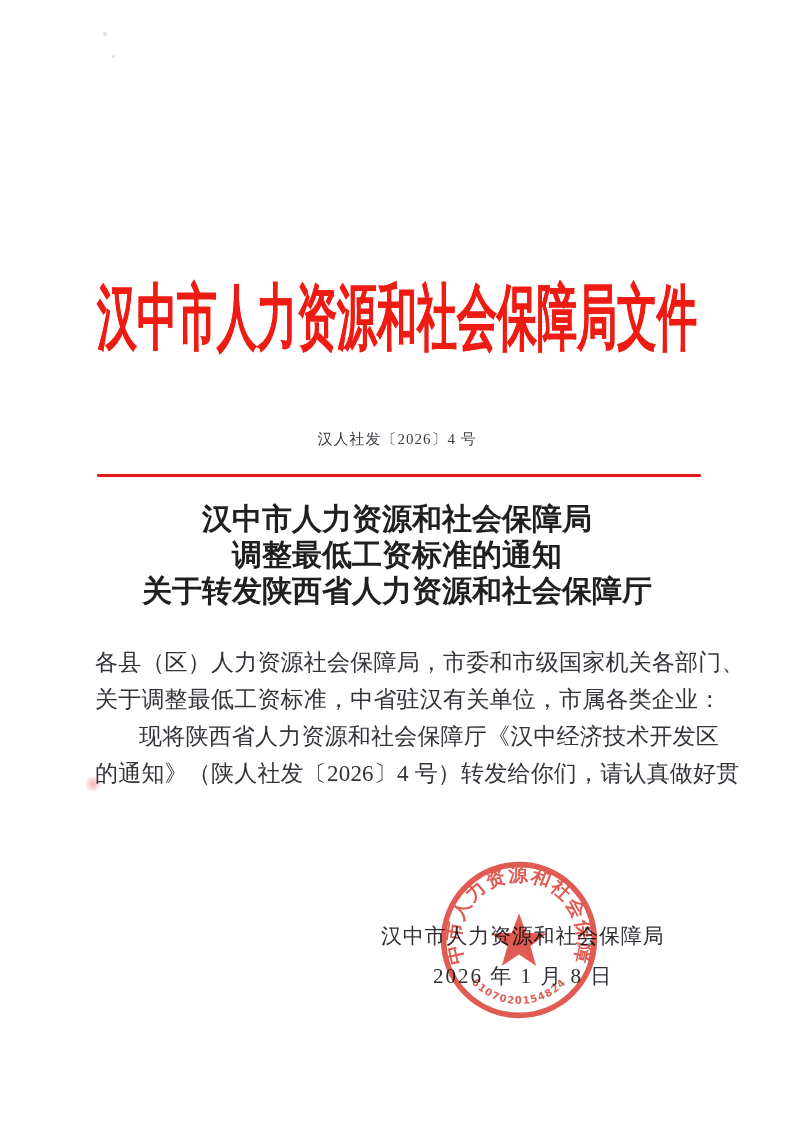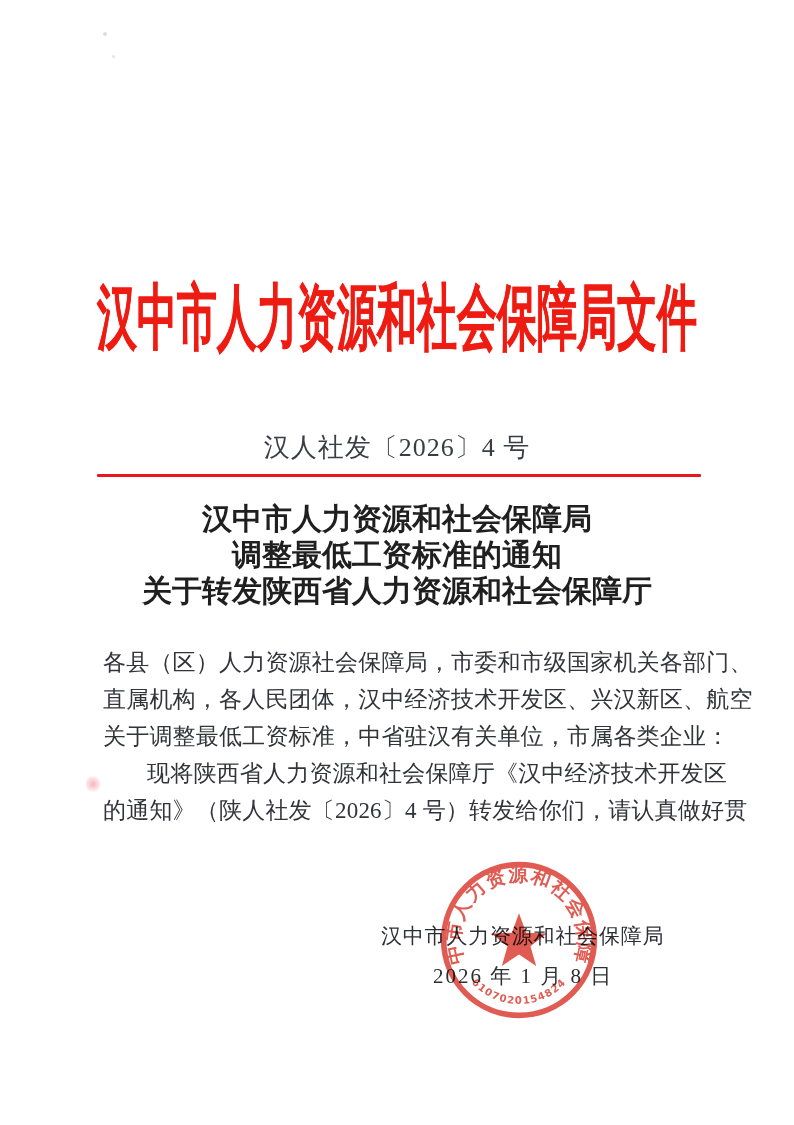--- a/index.html
+++ b/index.html
@@ -38,21 +38,21 @@
     transform-origin: center center;
     text-shadow: 0 0 0.5px #ee1b12;
   }
   
   .doc-number {
     position: absolute;
     top: 430px;
     left: 0;
     width: 794px;
     text-align: center;
-    font-size: 26px;
+    font-size: 15px;
     color: #3a3d44;
     letter-spacing: 1px;
   }
   
   .red-rule {
     position: absolute;
     top: 474px;
     left: 97px;
     width: 604px;
     height: 3px;
@@ -74,21 +74,20 @@
   
   .body-text {
     position: absolute;
     top: 644px;
     left: 95px;
     width: 622px;
     font-size: 23px;
     line-height: 37px;
     color: #33343a;
     letter-spacing: 0.2px;
-    margin-left: 8px;
   }
   .body-text .line { white-space: nowrap; }
   .body-text .indent { padding-left: 44px; }
   
   .sign-block {
     position: absolute;
     top: 922px;
     left: 381px;
     width: 284px;
     color: #2e2f35;
@@ -163,21 +162,20 @@
   <div class="red-rule"></div>
 
   <div class="doc-title">
     <div class="line">汉中市人力资源和社会保障局</div>
     <div class="line">调整最低工资标准的通知</div>
     <div class="line">关于转发陕西省人力资源和社会保障厅</div>
   </div>
 
   <div class="body-text">
     <div class="line">各县（区）人力资源社会保障局，市委和市级国家机关各部门、</div>
-    <div class="line">直属机构，各人民团体，汉中经济技术开发区、兴汉新区、航空</div>
     <div class="line">关于调整最低工资标准，中省驻汉有关单位，市属各类企业：</div>
     <div class="line indent">现将陕西省人力资源和社会保障厅《汉中经济技术开发区</div>
     <div class="line">的通知》（陕人社发〔2026〕4 号）转发给你们，请认真做好贯</div>
   </div>
 
   <div class="sign-block">
     <div class="signature">汉中市人力资源和社会保障局</div>
     <div class="date">2026 年 1 月 8 日</div>
   </div>
 

